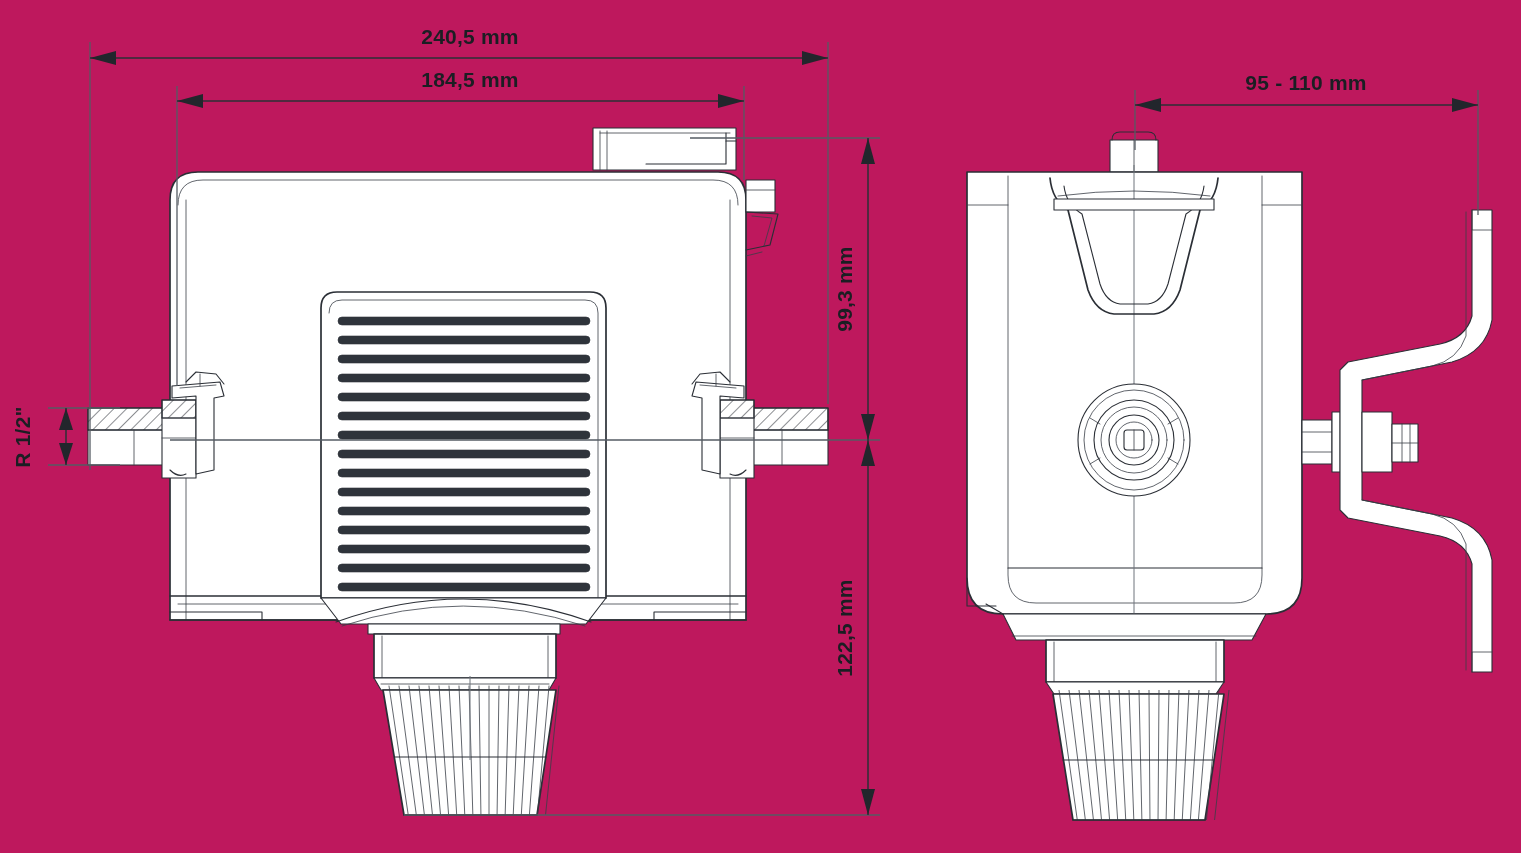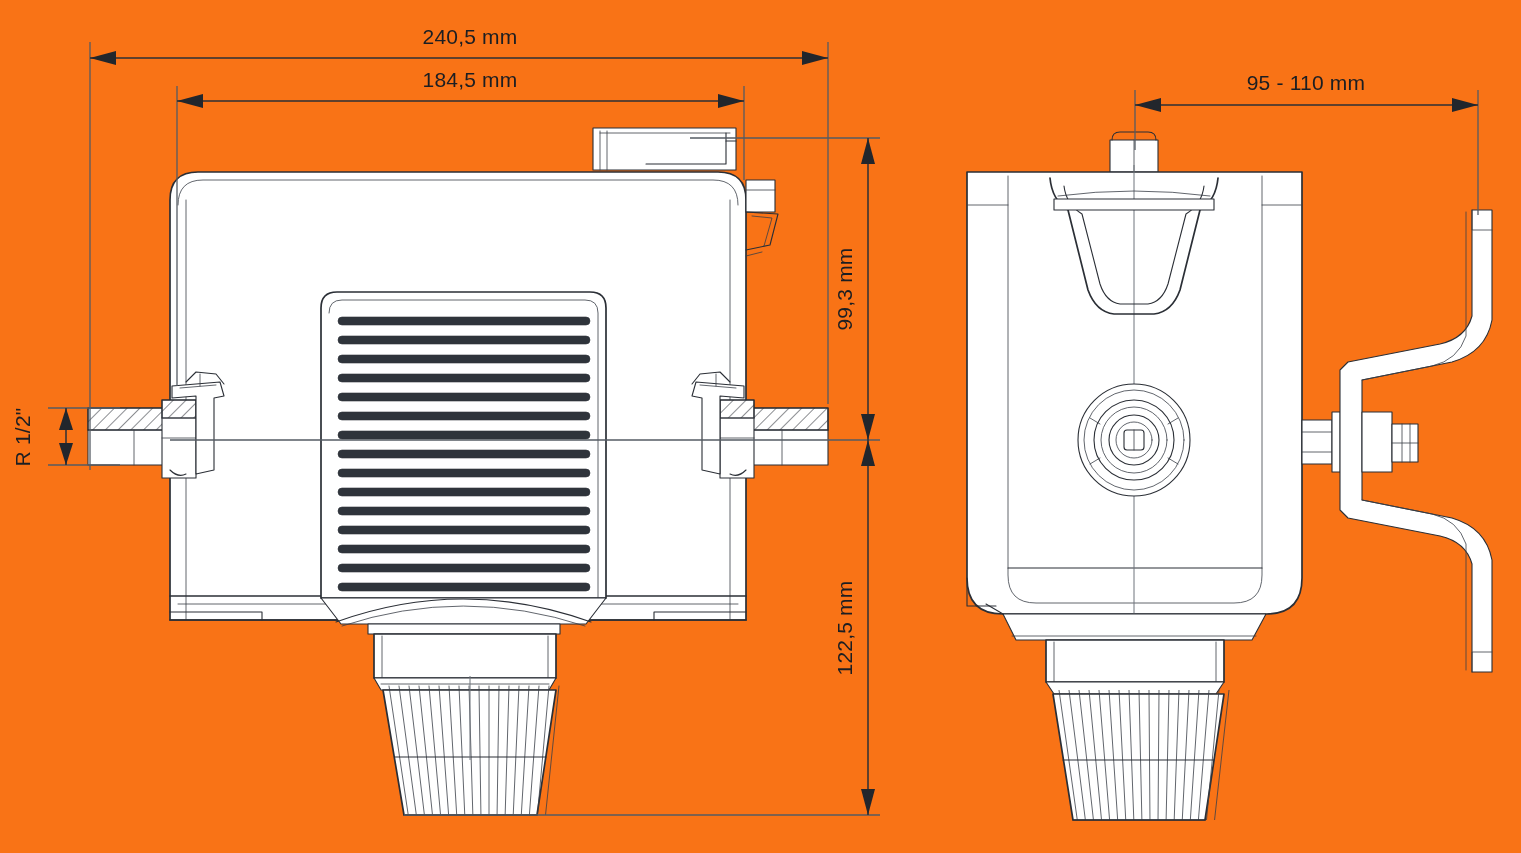--- a/index.html
+++ b/index.html
@@ -8,22 +8,23 @@
     padding: 0;
     background: #ffffff;
   }
   body {
     font-family: "Liberation Sans", sans-serif;
   }
   #drawing-root {
     position: relative;
     width: 1521px;
     height: 853px;
-    background: #f97316;
+    background: #be185d;
     overflow: hidden;
+    font-weight: bold;
   }
   svg.sheet {
     display: block;
     width: 1521px;
     height: 853px;
   }
   
   .obj      { fill: none; stroke: #2b2f36; stroke-width: 1.7; stroke-linejoin: round; stroke-linecap: round; }
   .obj-thin { fill: none; stroke: #2b2f36; stroke-width: 1.1; stroke-linejoin: round; stroke-linecap: round; }
   .obj-hair { fill: none; stroke: #3a3f47; stroke-width: 0.8; stroke-linejoin: round; stroke-linecap: round; }

